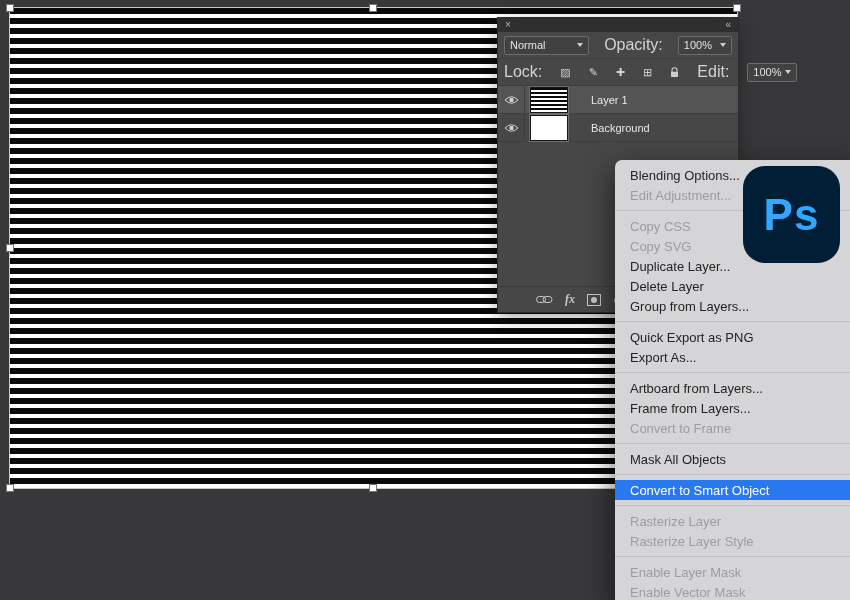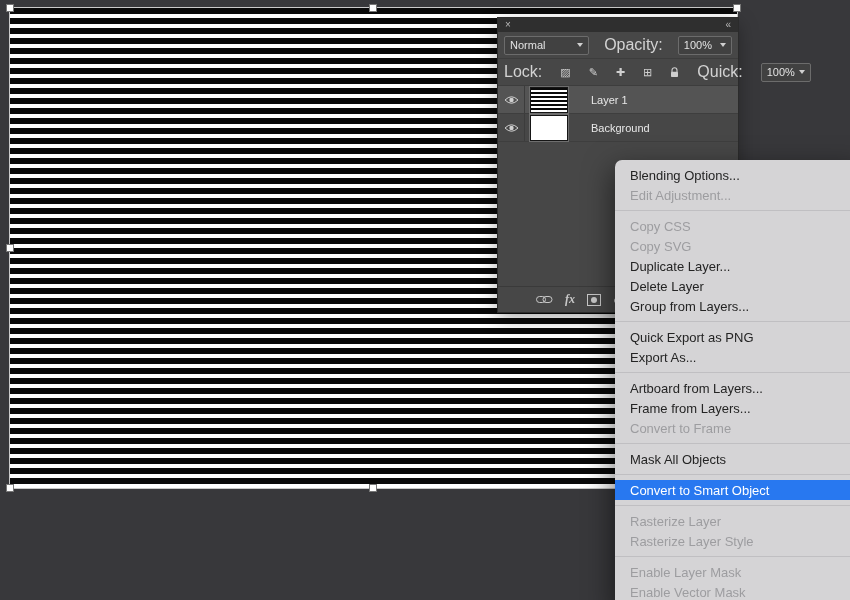--- a/index.html
+++ b/index.html
@@ -104,21 +104,21 @@
       <span class="icon-btn lock-btn">▨</span>
       <span class="icon-btn lock-btn">✎</span>
       <span class="icon-btn lock-btn">✚</span>
       <span class="icon-btn lock-btn">⊞</span>
       <span class="icon-btn lock-btn">
         <svg width="9" height="11" viewBox="0 0 9 11">
           <path d="M2 5 V3.2 a2.5 2.5 0 0 1 5 0 V5" fill="none" stroke="#cfcfcf" stroke-width="1.1"></path>
           <rect x="1" y="4.8" width="7" height="5.2" rx="0.8" fill="#cfcfcf"></rect>
         </svg>
       </span>
-      <span class="lbl ml-auto">Quick:</span>
+      <span class="lbl ml-auto">Edit:</span>
       <div class="ctl val">
         <span>100%</span>
         <i class="chev"></i>
       </div>
     </div>
 
     <div class="layer-row selected">
       <span class="eye-col">
         <svg width="15" height="10" viewBox="0 0 15 10">
           <path d="M1 5 Q7.5 -1.5 14 5 Q7.5 11.5 1 5 Z" fill="none" stroke="#d0d0d0"></path>
@@ -195,14 +195,17 @@
     <div class="menu-sep"></div>
     <div class="menu-item highlighted">Convert to Smart Object</div>
     <div class="menu-sep"></div>
     <div class="menu-item disabled">Rasterize Layer</div>
     <div class="menu-item disabled">Rasterize Layer Style</div>
     <div class="menu-sep"></div>
     <div class="menu-item disabled">Enable Layer Mask</div>
     <div class="menu-item disabled">Enable Vector Mask</div>
   </nav>
 
+  <div class="ps-badge">
+    <span>Ps</span>
+  </div>
 
 </div>
 
 </body></html>

